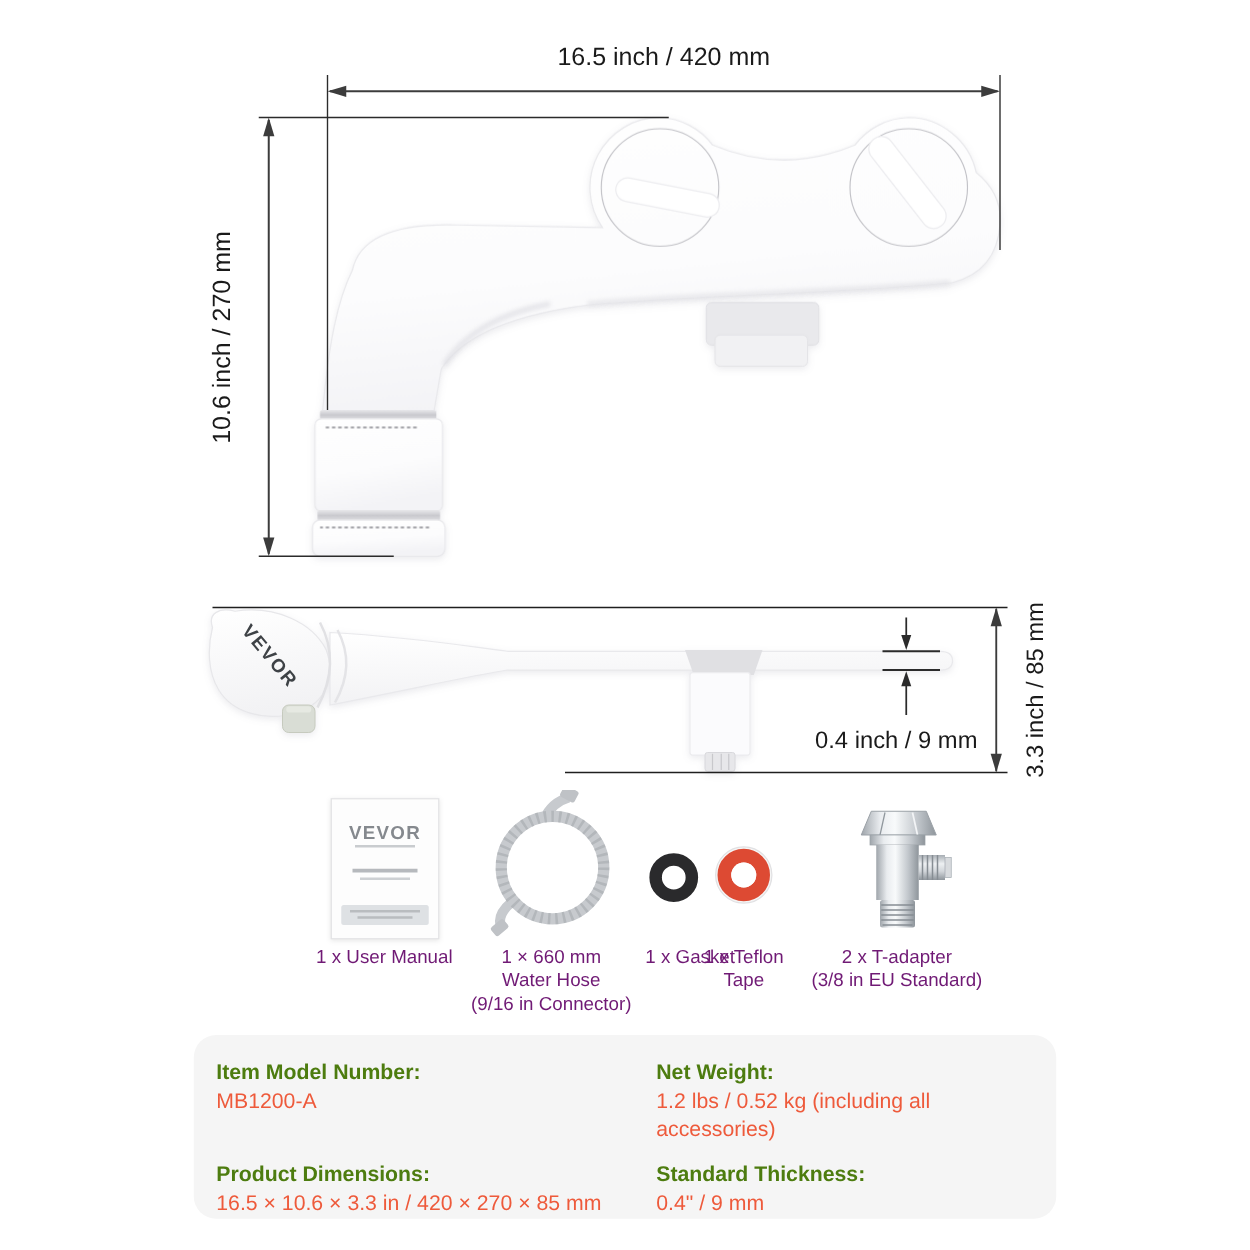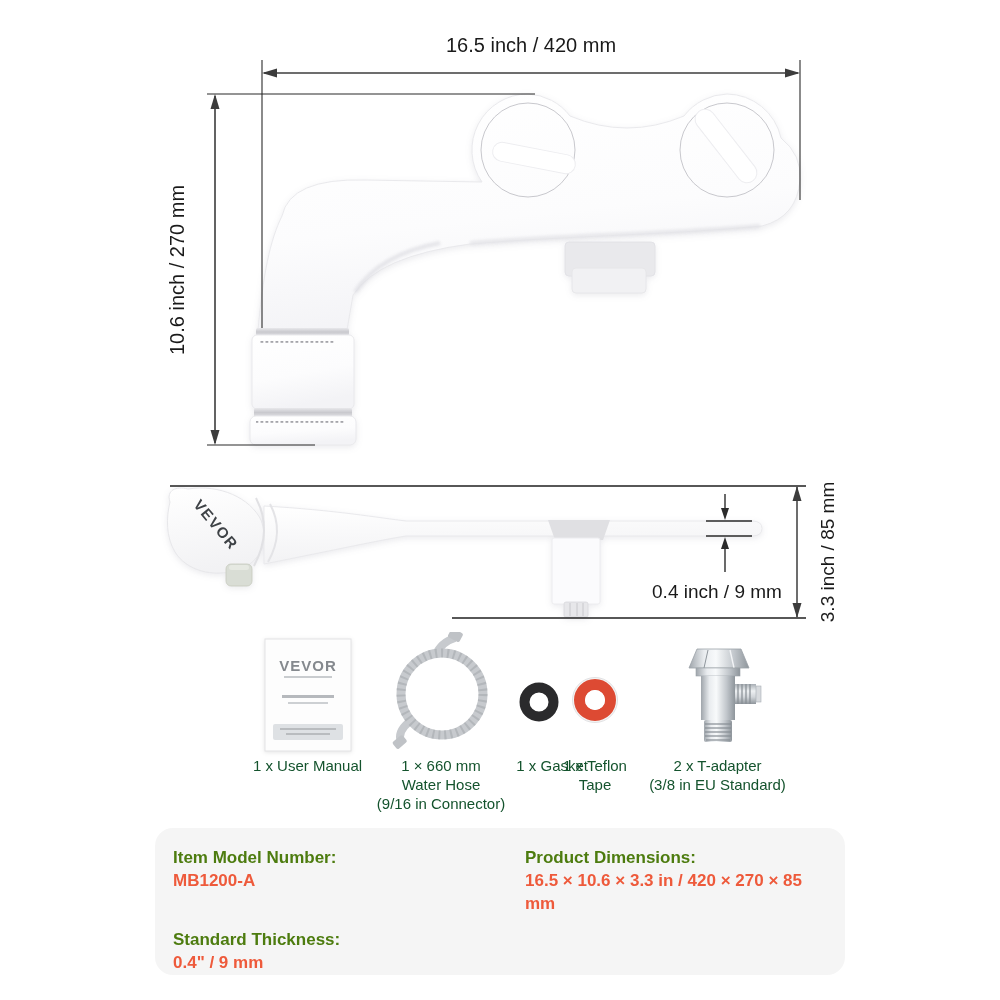--- a/index.html
+++ b/index.html
@@ -5,26 +5,26 @@
   html,body{margin:0;padding:0;background:#fff;}
   .canvas{position:relative;width:888px;height:1000px;background:#ffffff;overflow:hidden;
           font-family:"Liberation Sans", sans-serif;color:#1a1a1a;}
   .abs{position:absolute;}
   svg text{font-family:"Liberation Sans", sans-serif;}
   .dim-text{font-size:20px;fill:#1a1a1a;}
   .dim-text-s{font-size:19px;fill:#1a1a1a;}
   .prod{filter:drop-shadow(0 2px 3px rgba(60,60,85,0.10));}
   .acc{position:absolute;top:632px;display:flex;flex-direction:column;align-items:center;}
   .acc-fig{height:120px;display:flex;align-items:flex-end;justify-content:center;width:100%;}
-  .acc-label{margin-top:4px;font-size:15px;line-height:19px;color:#14532d;text-align:center;}
+  .acc-label{margin-top:4px;font-size:15px;line-height:19px;color:#701a75;text-align:center;}
   .spec-panel{position:absolute;left:155px;top:828px;width:690px;height:147px;background:#F5F5F5;
               border-radius:18px;box-sizing:border-box;padding:18px 10px 0 18px;
               display:grid;grid-template-columns:352px 1fr;row-gap:11px;}
   .spec-label{font-size:17px;line-height:23px;font-weight:600;color:#4d7c0f;}
-  .spec-value{font-size:17px;line-height:23px;font-weight:700;color:#EE5A3B;}
+  .spec-value{font-size:17px;line-height:23px;font-weight:400;color:#EE5A3B;}
 </style>
 </head>
 <body>
 
 <div class="canvas">
 
   <svg class="abs" style="left:140px;top:20px;" width="730" height="450" viewBox="0 0 730 450">
     <defs>
       <linearGradient id="bodyGrad" x1="0" y1="0" x2="0.25" y2="1">
         <stop offset="0" stop-color="#FFFFFF"></stop>
@@ -262,20 +262,24 @@
       <div>(3/8 in EU Standard)</div>
     </div>
   </div>
 
   <div class="spec-panel">
     <div>
       <div class="spec-label">Item Model Number:</div>
       <div class="spec-value">MB1200-A</div>
     </div>
     <div>
+      <div class="spec-label">Net Weight:</div>
+      <div class="spec-value">1.2 lbs / 0.52 kg (including all accessories)</div>
+    </div>
+    <div>
       <div class="spec-label">Product Dimensions:</div>
       <div class="spec-value">16.5 × 10.6 × 3.3 in / 420 × 270 × 85 mm</div>
     </div>
     <div>
       <div class="spec-label">Standard Thickness:</div>
       <div class="spec-value">0.4" / 9 mm</div>
     </div>
   </div>
 
 </div>

